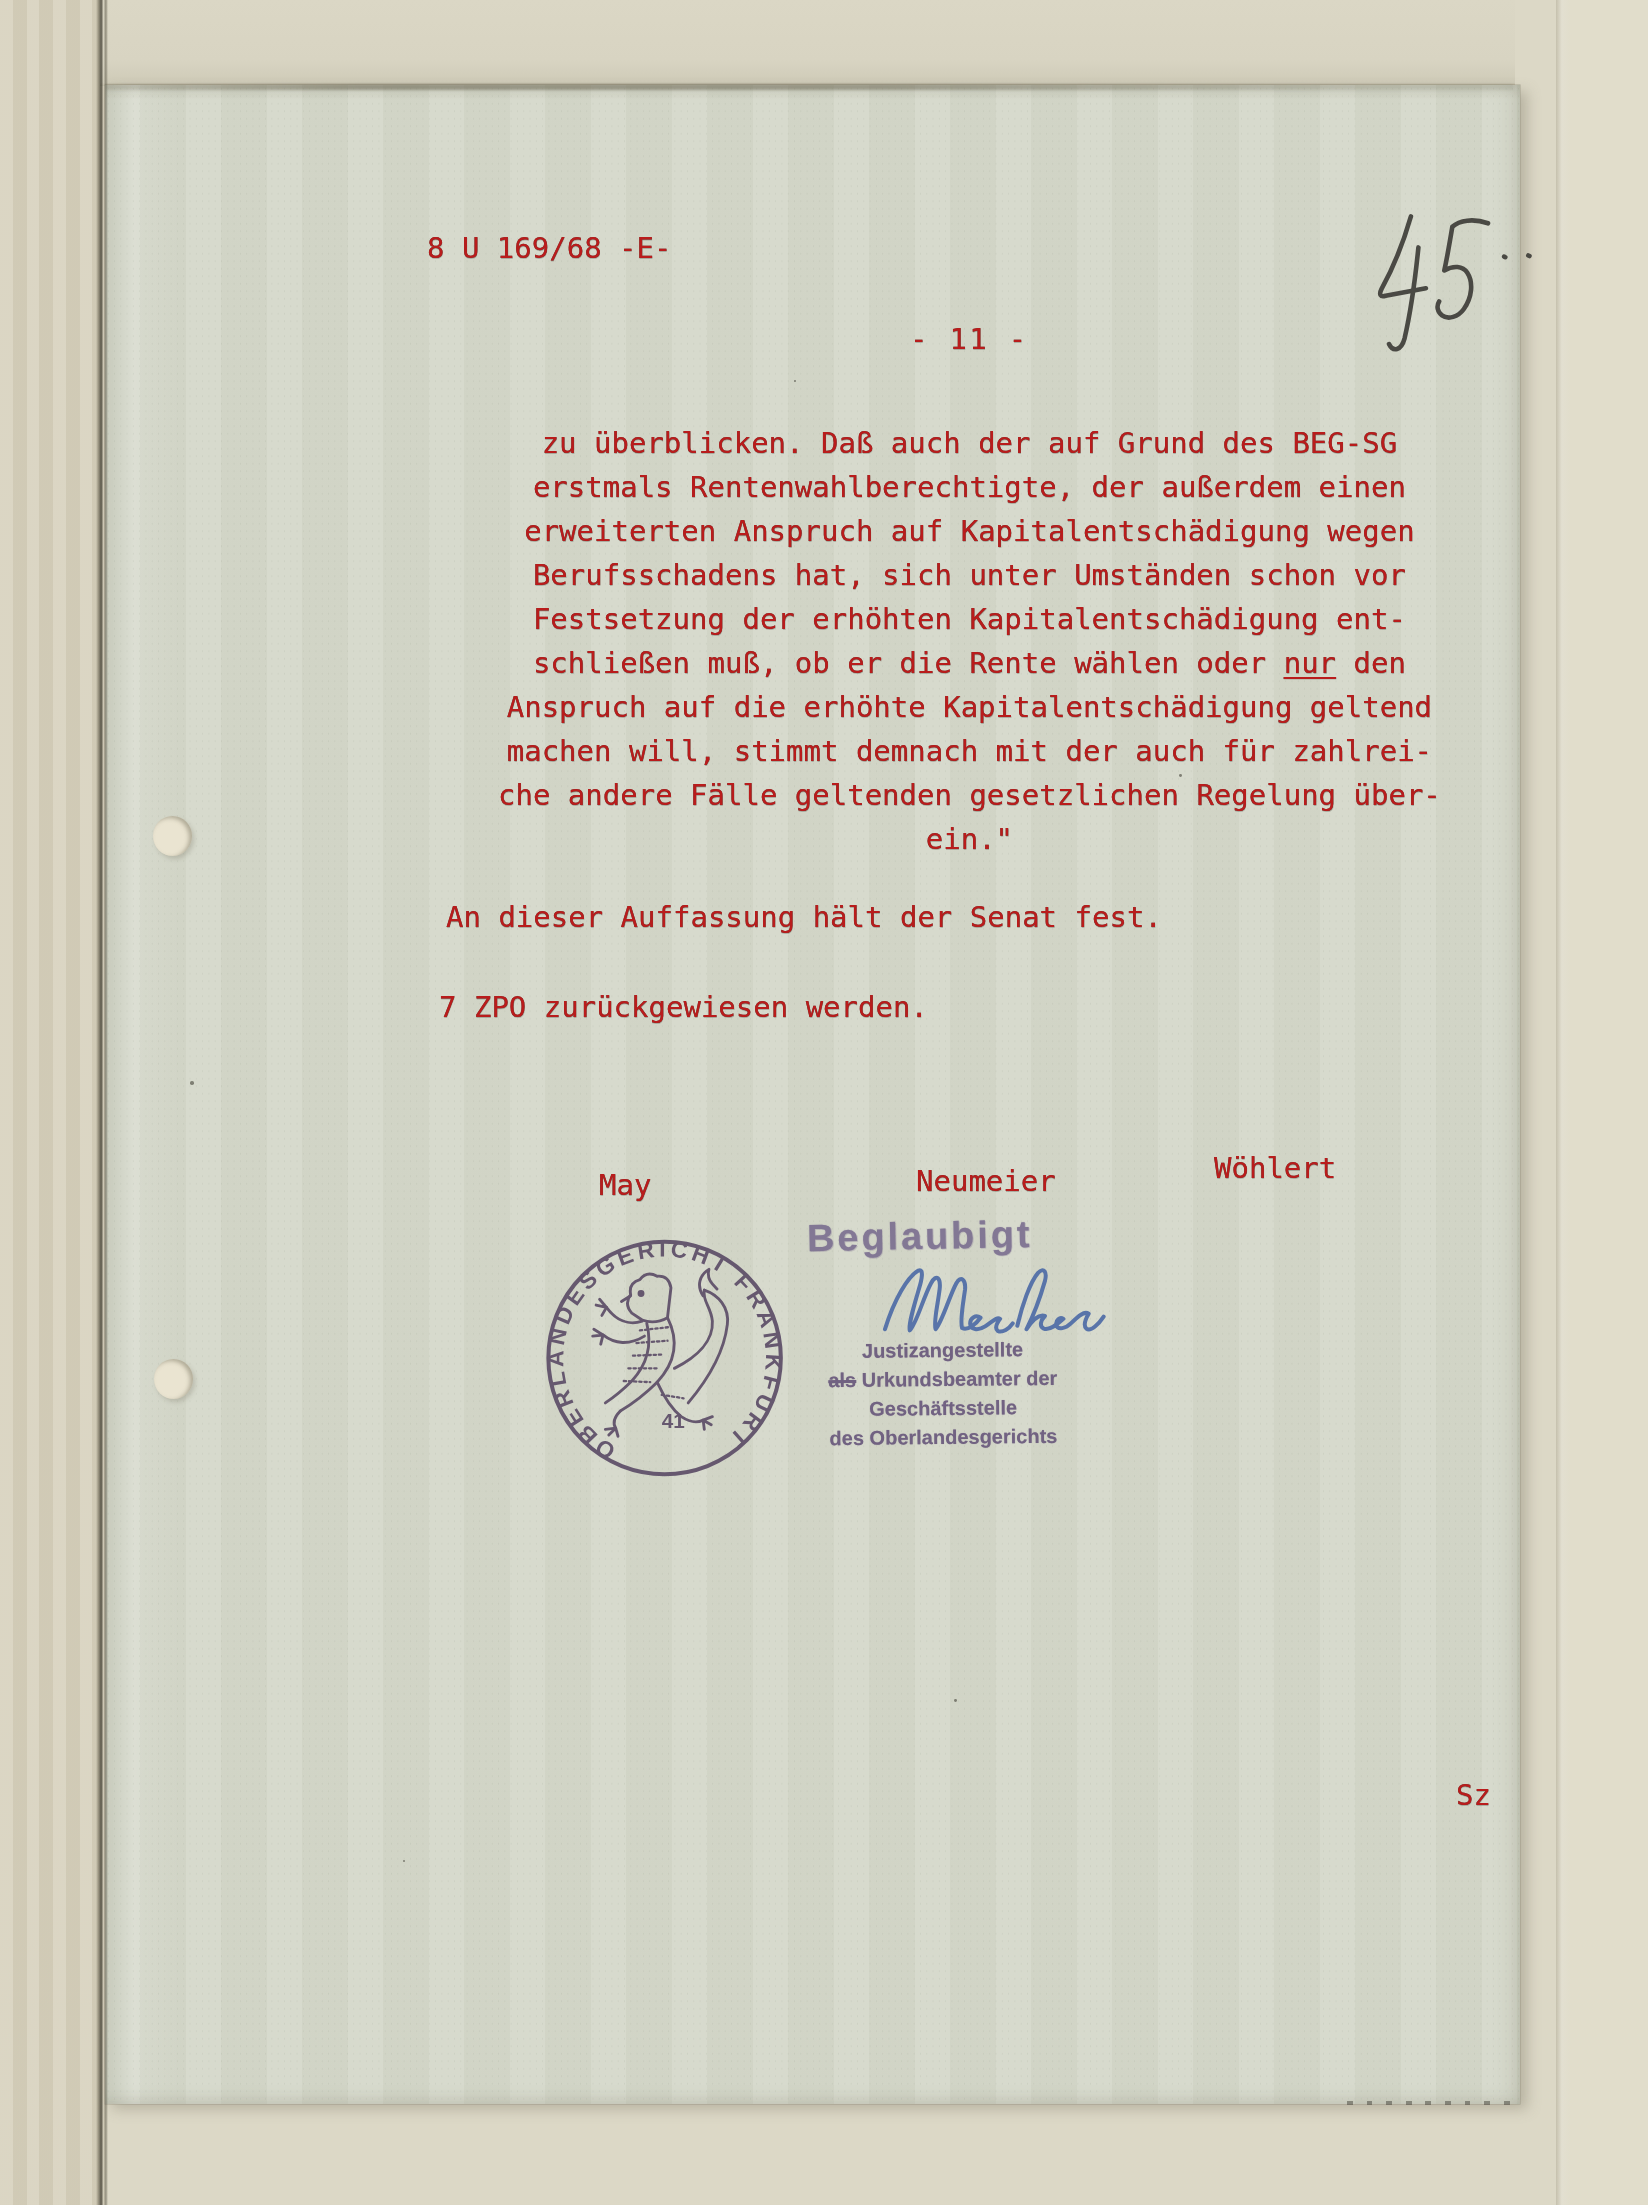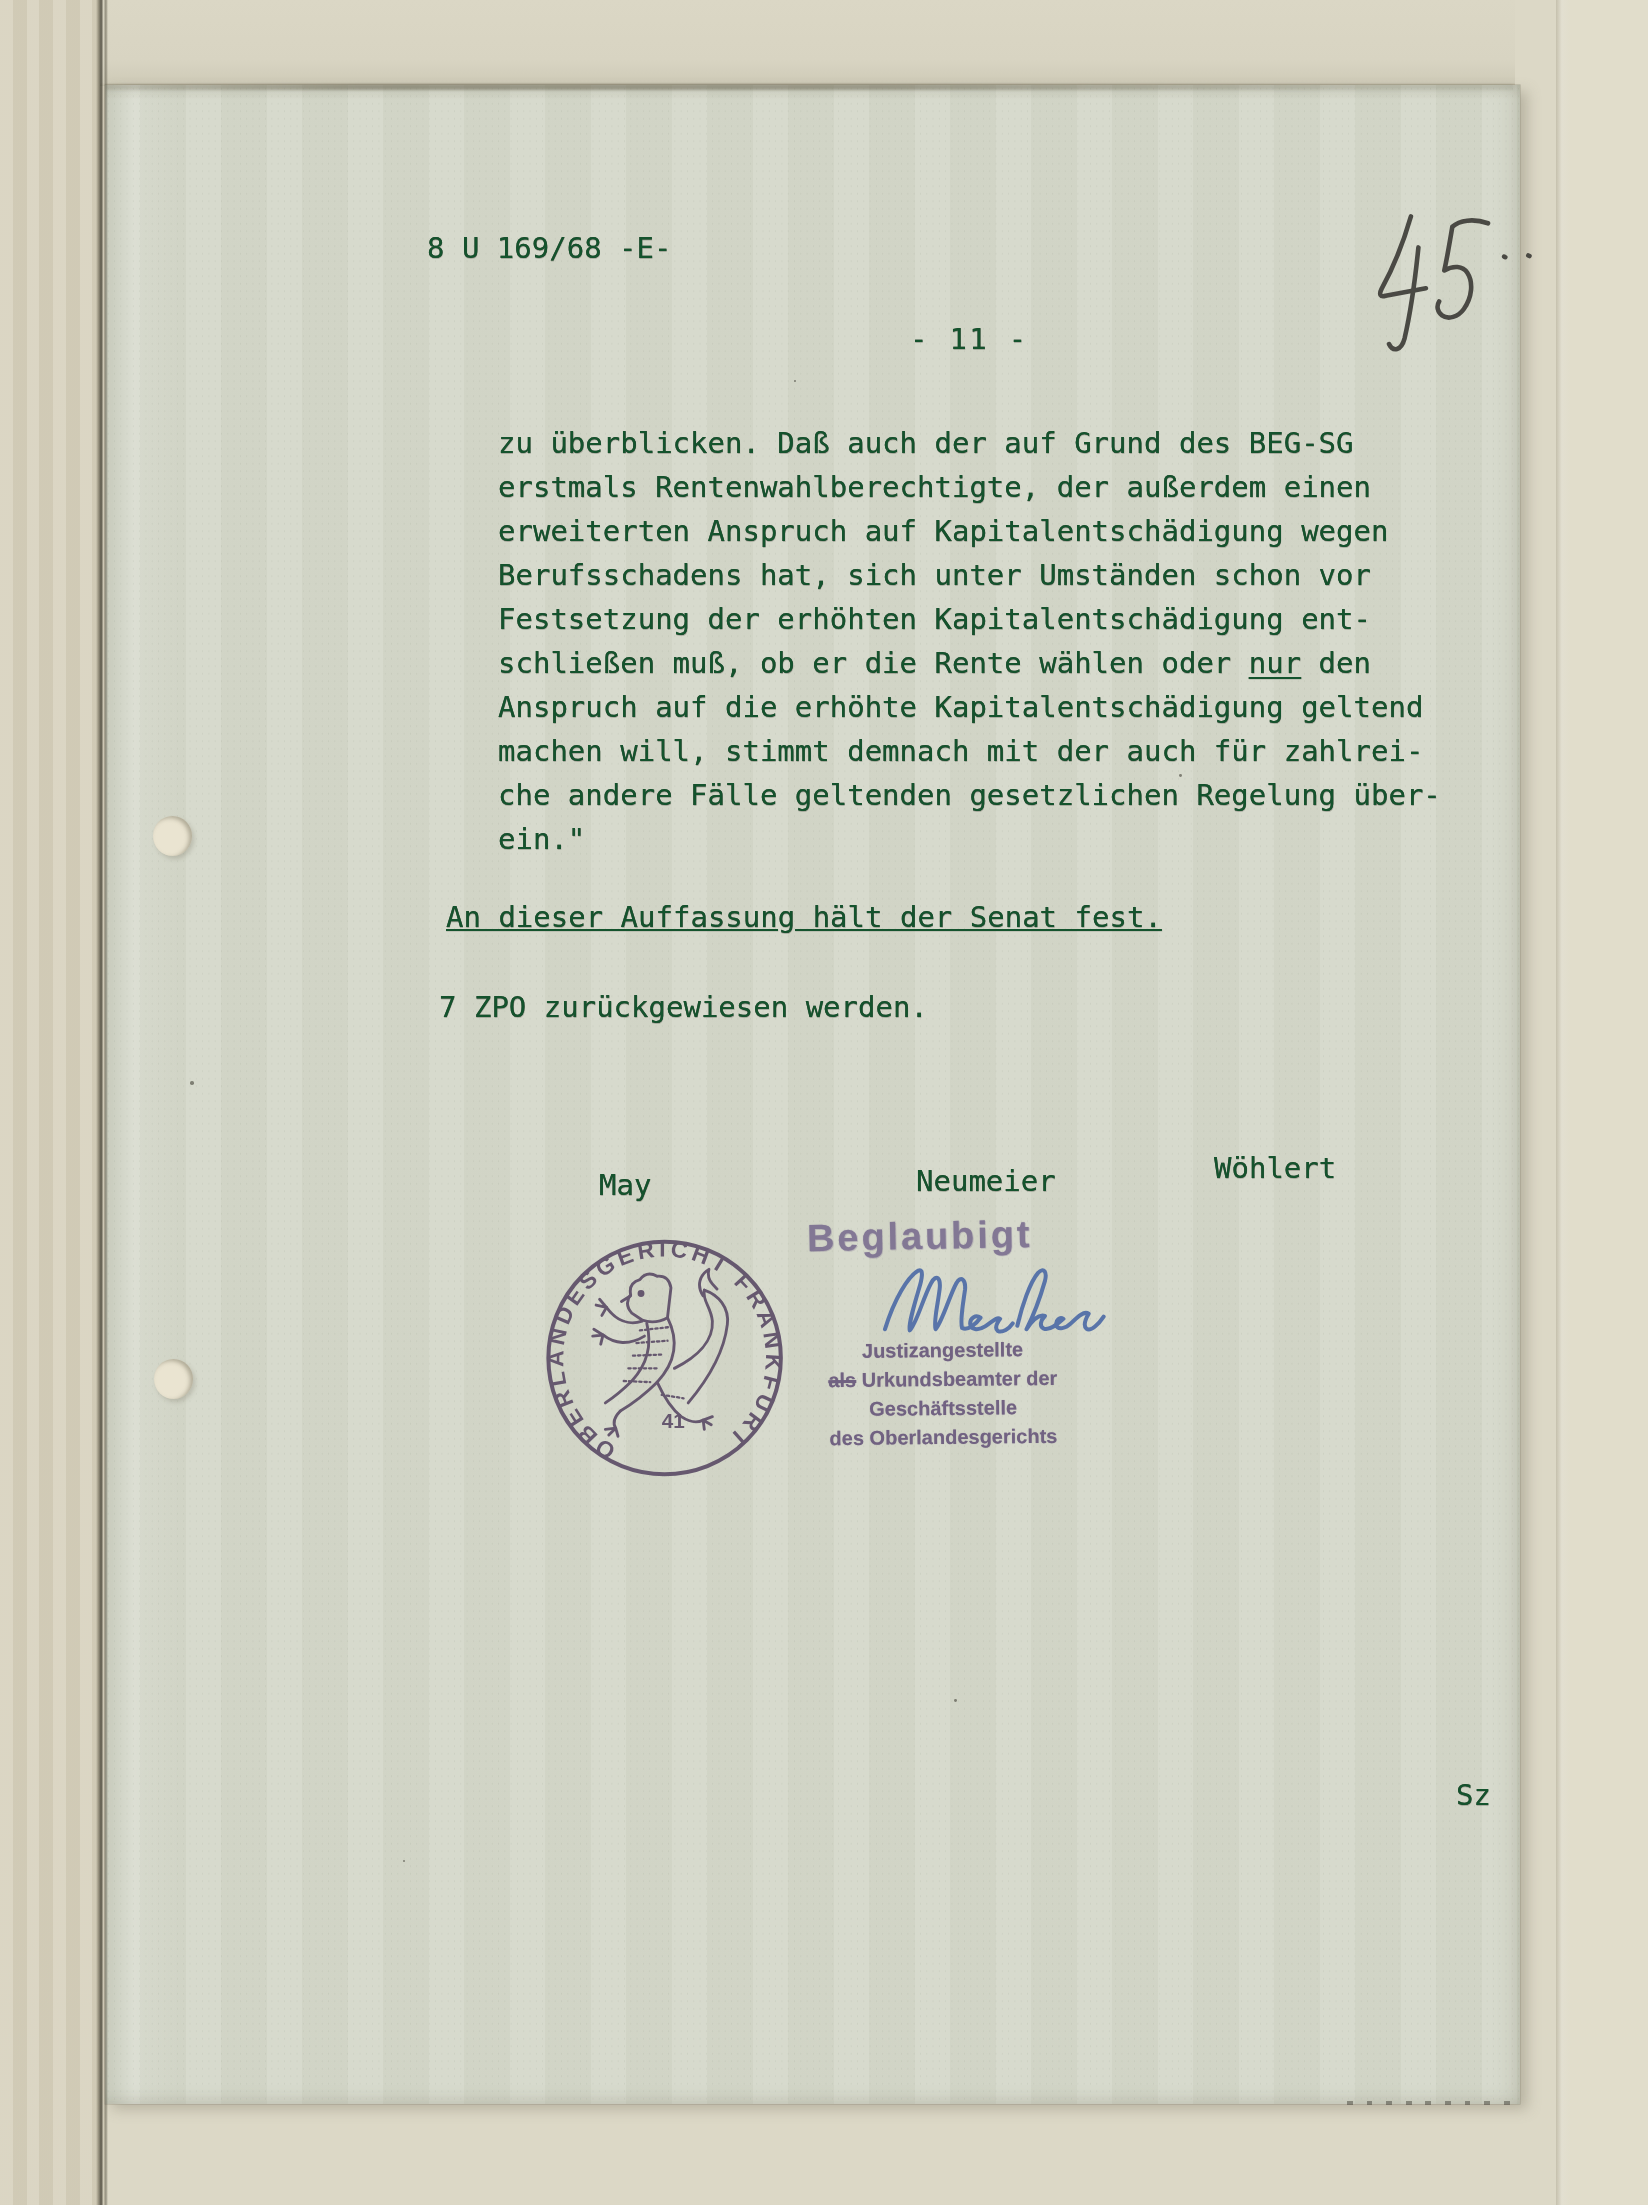--- a/index.html
+++ b/index.html
@@ -58,25 +58,26 @@
   .edge-marks{
     position:absolute;left:1347px;top:2101px;width:173px;height:4px;opacity:.55;
     background:repeating-linear-gradient(90deg, rgba(50,48,40,.8) 0 5.8px, transparent 5.8px 19.6px);
     filter:blur(0.3px);
   }
   .speck{position:absolute;width:3.5px;height:3.5px;border-radius:50%;background:rgba(55,52,44,.55);}
   
   .typed{
     position:absolute;
     font-family:"DejaVu Sans Mono",monospace;
-    font-size:29px;color:#14532d;white-space:pre;
+    font-size:29px;color:#b91c1c;white-space:pre;
     text-shadow:0 0 0.6px rgba(45,42,36,.8), 0.3px 0.5px 0 rgba(45,42,36,.25);
+    text-align:center;
   }
   .quote-block{left:498px;top:421px;line-height:44px;}
-  .para2{left:446px;top:895px;line-height:44px;text-decoration:underline;}
+  .para2{left:446px;top:895px;line-height:44px;}
   .para3{left:439px;top:985px;line-height:44px;}
   .typed-line .u{text-decoration:underline;text-decoration-thickness:1.7px;text-underline-offset:4px;}
   .case-number{left:427px;top:231px;}
   .page-number{left:910px;top:322px;letter-spacing:2.3px;}
   .sig{position:absolute;}
   .typist{left:1456px;top:1778px;}
   
   .beglaubigt{
     position:absolute;left:807px;top:1215px;
     font-family:"Liberation Sans",sans-serif;font-weight:700;

